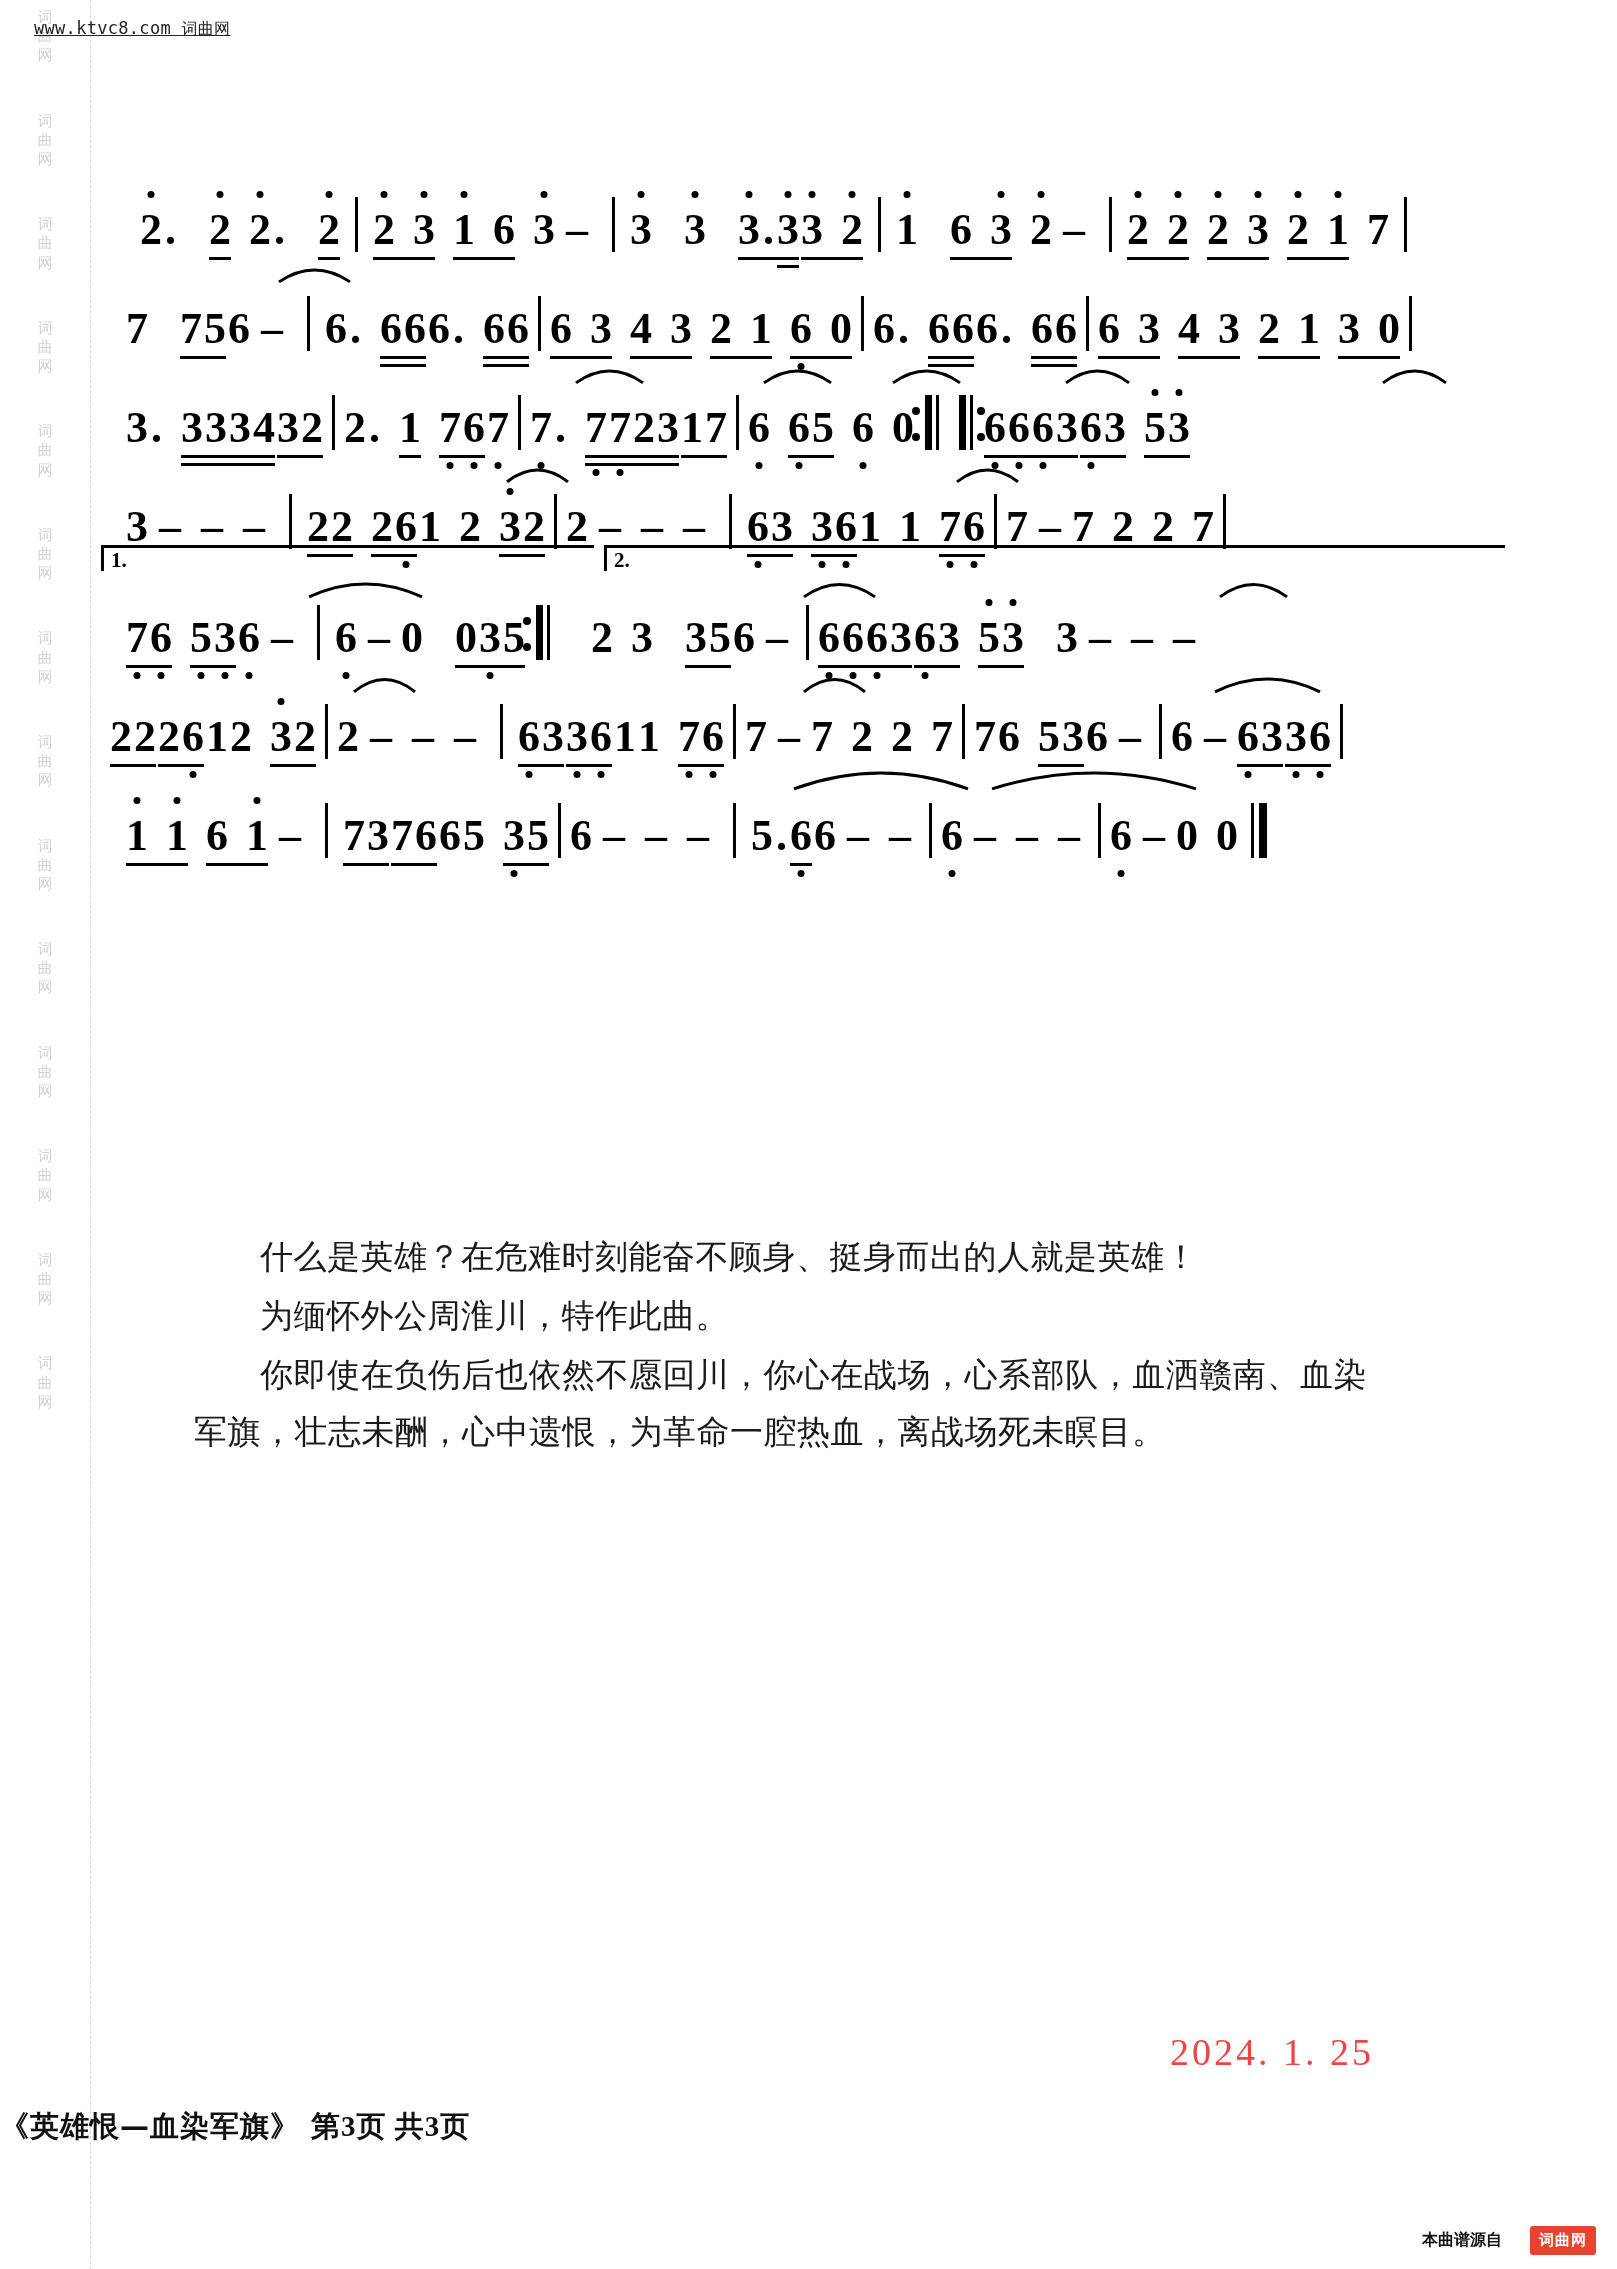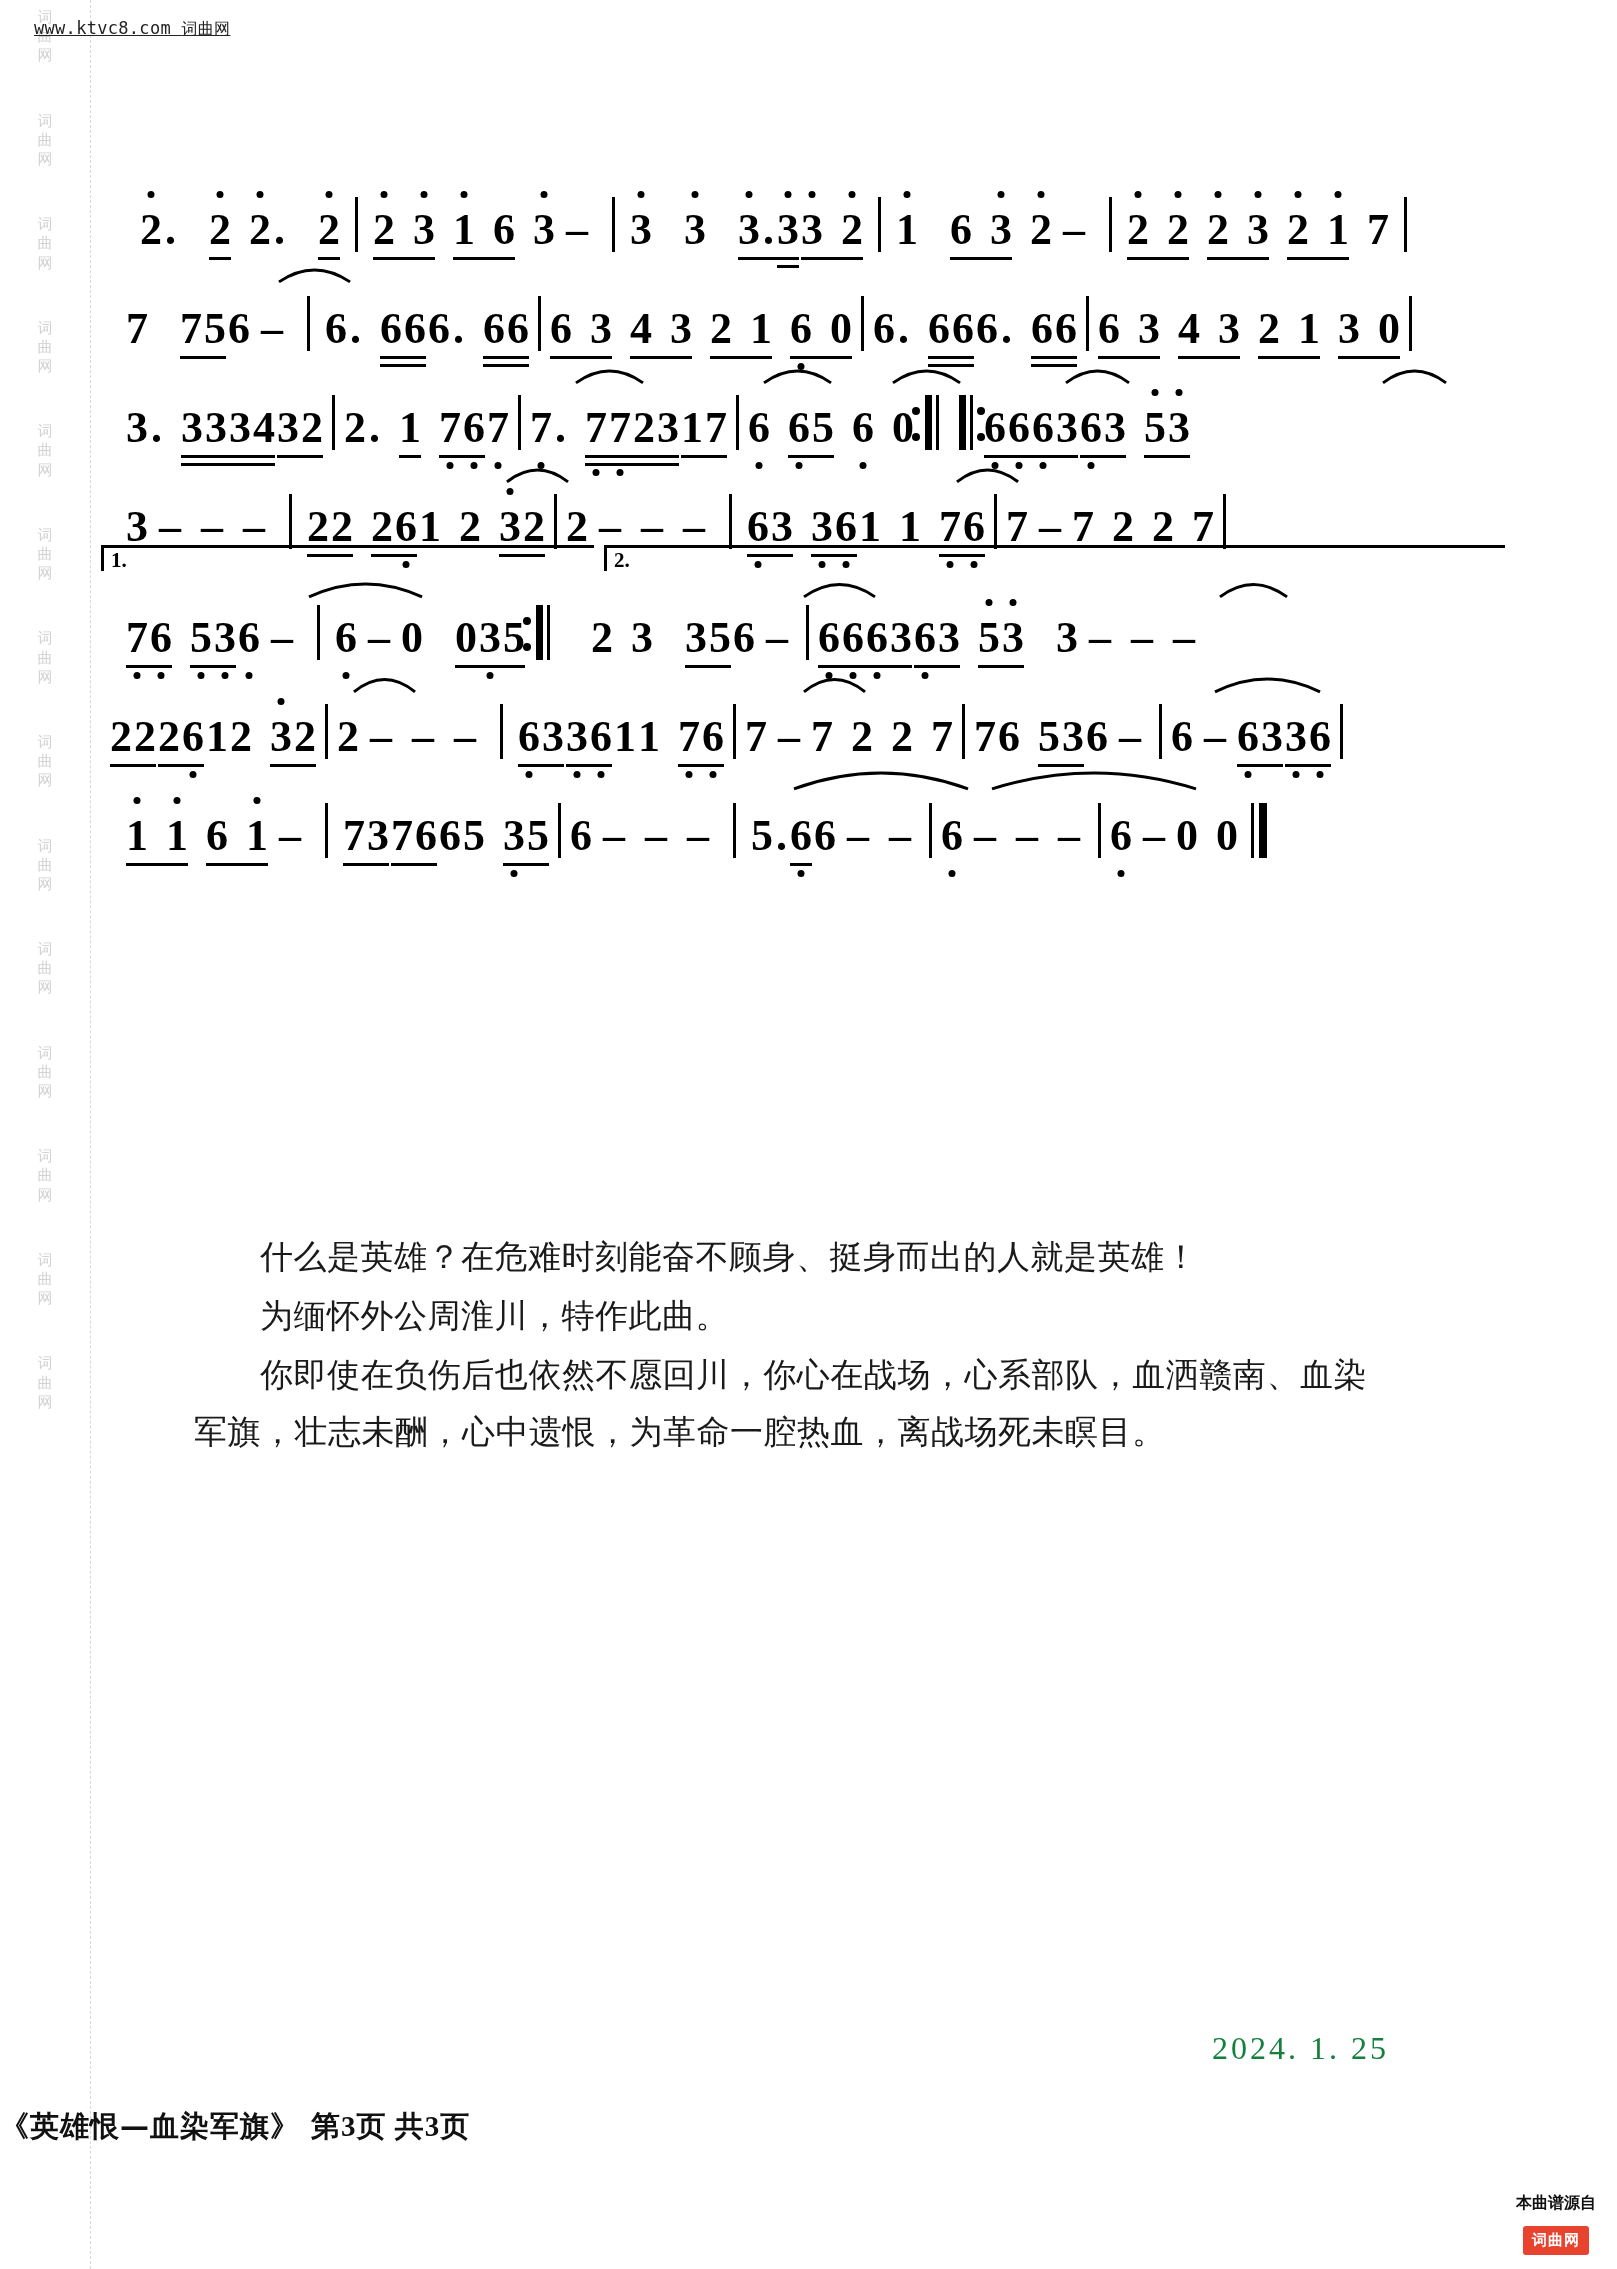--- a/index.html
+++ b/index.html
@@ -259,26 +259,26 @@
     line-height: 57px;
     color: #1a1a1a;
     letter-spacing: 0.5px;
     text-align: justify;
   }
   #prose p { margin: 0 0 2px 0; }
   #prose p.indent { text-indent: 2em; }
 
   #sign-date {
     position: absolute;
-    right: 229px;
+    right: 244px;
     top: 2030px;
     font-family: "Liberation Serif", serif;
-    font-size: 32px;
+    font-size: 38px;
     letter-spacing: 3px;
-    color: #15803d;
+    color: #ef4444;
   }
 
   #page-footer {
     position: absolute;
     left: 0;
     right: 0;
     top: 2107px;
     text-align: left;
     font-family: "DejaVu Sans", sans-serif;
     font-size: 29px;
@@ -288,26 +288,25 @@
   }
   #page-footer .pg { font-family: "Liberation Serif", serif; }
 
   
   #source-line {
     position: absolute;
     right: 22px;
     bottom: 14px;
     display: flex;
     align-items: center;
-    gap: 12px;
+    gap: 28px;
     font-family: "DejaVu Sans", sans-serif;
     font-size: 16px;
     font-weight: 700;
     color: #111;
-    flex-direction: column;
   }
   #source-badge {
     background: #e8432f;
     color: #fff;
     font-size: 15px;
     font-weight: 700;
     padding: 5px 9px;
     border-radius: 3px;
     letter-spacing: 1px;
     white-space: nowrap;

